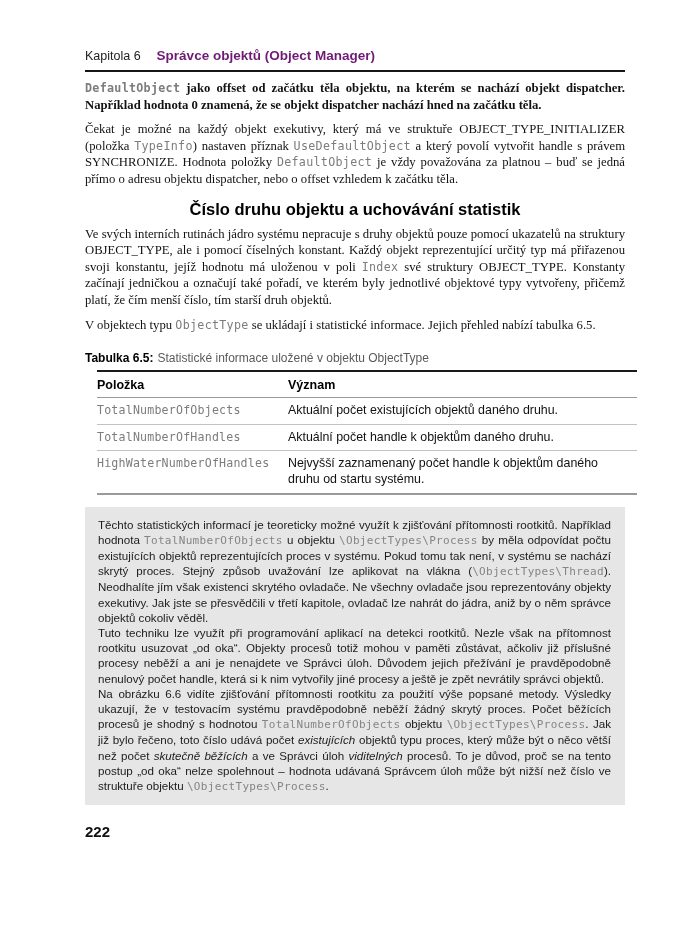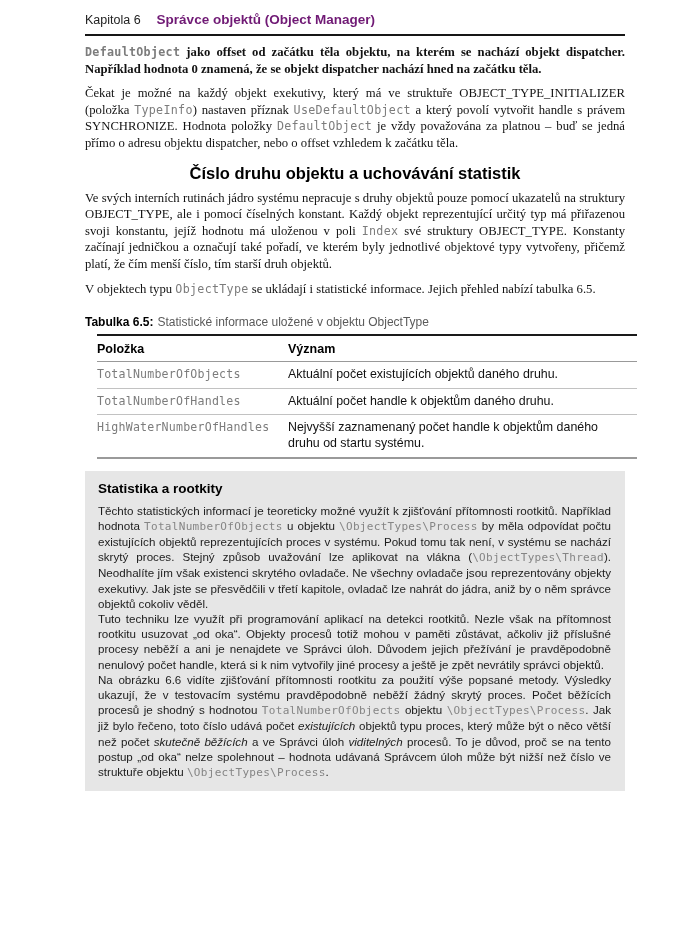--- a/index.html
+++ b/index.html
@@ -1,21 +1,21 @@
 <!DOCTYPE html>
 <html lang="cs"><head>
 <meta charset="utf-8">
 <style>
   html,body{margin:0;padding:0;background:#ffffff;}
   .page{
     width:700px;height:942px;background:#ffffff;overflow:hidden;
     position:relative;box-sizing:border-box;
     font-family:"Liberation Serif","DejaVu Serif",serif;color:#111;
   }
-  .content{margin-left:85px;width:540px;padding-top:12px;}
+  .content{margin-left:85px;width:540px;padding-top:48px;}
 
   
   .page-header{
     display:flex;align-items:baseline;gap:16px;
     border-bottom:2px solid #161616;padding-bottom:7px;
     font-family:"Liberation Sans","DejaVu Sans",sans-serif;
   }
   .chap{font-size:12.5px;color:#222;font-weight:400;}
   .chap-title{font-size:13.5px;color:#701a75;font-weight:700;}
 
@@ -128,21 +128,21 @@
           <td class="cell-meaning">Aktuální počet handle k objektům daného druhu.</td>
         </tr>
         <tr>
           <td class="cell-item">HighWaterNumberOfHandles</td>
           <td class="cell-meaning">Nejvyšší zaznamenaný počet handle k objektům daného druhu od startu systému.</td>
         </tr>
       </tbody>
     </table>
 
     <div class="note-box">
-      <h3 class="note-heading">Statistika a rootkity</h3>
       <p class="note-p"><span>Těchto statistických informací je teoreticky možné využít k zjišťování přítomnosti rootkitů. Například hodnota </span><span class="code">TotalNumberOfObjects</span><span> u objektu </span><span class="code">\ObjectTypes\Process</span><span> by měla odpovídat počtu existujících objektů reprezentujících proces v systému. Pokud tomu tak není, v systému se nachází skrytý proces. Stejný způsob uvažování lze aplikovat na vlákna (</span><span class="code">\ObjectTypes\Thread</span><span>). Neodhalíte jím však existenci skrytého ovladače. Ne všechny ovladače jsou reprezentovány objekty exekutivy. Jak jste se přesvědčili v třetí kapitole, ovladač lze nahrát do jádra, aniž by o něm správce objektů cokoliv věděl.</span></p>
       <p class="note-p"><span>Tuto techniku lze využít při programování aplikací na detekci rootkitů. Nezle však na přítomnost rootkitu usuzovat „od oka“. Objekty procesů totiž mohou v paměti zůstávat, ačkoliv již příslušné procesy neběží a ani je nenajdete ve Správci úloh. Důvodem jejich přežívání je pravděpodobně nenulový počet handle, která si k nim vytvořily jiné procesy a ještě je zpět nevrátily správci objektů.</span></p>
       <p class="note-p"><span>Na obrázku 6.6 vidíte zjišťování přítomnosti rootkitu za použití výše popsané metody. Výsledky ukazují, že v testovacím systému pravděpodobně neběží žádný skrytý proces. Počet běžících procesů je shodný s hodnotou </span><span class="code">TotalNumberOfObjects</span><span> objektu </span><span class="code">\ObjectTypes\Process</span><span>. Jak již bylo řečeno, toto číslo udává počet </span><span class="ital">existujících</span><span> objektů typu proces, který může být o něco větší než počet </span><span class="ital">skutečně běžících</span><span> a ve Správci úloh </span><span class="ital">viditelných</span><span> procesů. To je důvod, proč se na tento postup „od oka“ nelze spolehnout – hodnota udávaná Správcem úloh může být nižší než číslo ve struktuře objektu </span><span class="code">\ObjectTypes\Process</span><span>.</span></p>
     </div>
 
+    <div class="page-number">222</div>
 
   </div>
 </div>
 
 </body></html>

